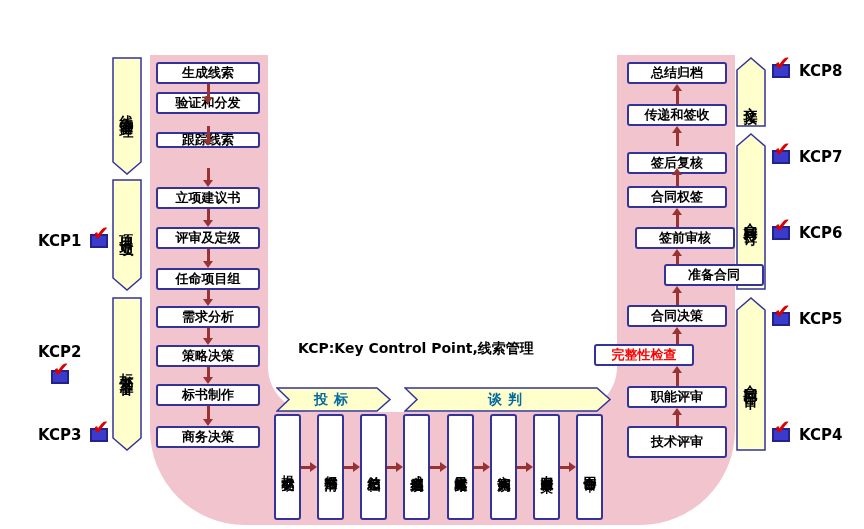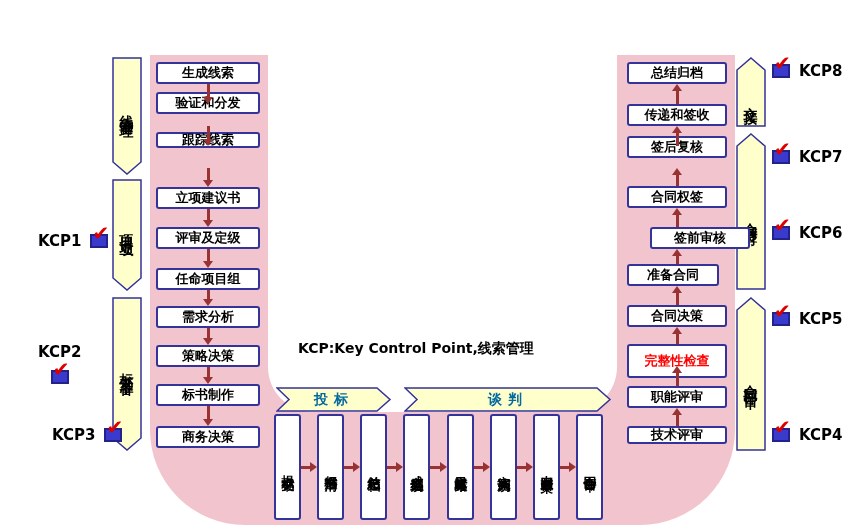--- a/index.html
+++ b/index.html
@@ -136,28 +136,28 @@
 <div class="arr-down" style="left:203px; top:168px; height:19px;"></div>
 <div class="arr-down" style="left:203px; top:209px; height:18px;"></div>
 <div class="arr-down" style="left:203px; top:249px; height:19px;"></div>
 <div class="arr-down" style="left:203px; top:290px; height:16px;"></div>
 <div class="arr-down" style="left:203px; top:328px; height:17px;"></div>
 <div class="arr-down" style="left:203px; top:367px; height:17px;"></div>
 <div class="arr-down" style="left:203px; top:406px; height:20px;"></div>
 
 <div class="box" style="left:627px; top:62px;  width:100px; height:22px;">总结归档</div>
 <div class="box" style="left:627px; top:104px; width:100px; height:22px;">传递和签收</div>
-<div class="box" style="left:627px; top:136px; width:100px; height:22px;">签后复核</div>
+<div class="box" style="left:627px; top:152px; width:100px; height:22px;">签后复核</div>
 <div class="box" style="left:627px; top:186px; width:100px; height:22px;">合同权签</div>
-<div class="box" style="left:650px; top:227px; width:100px; height:22px;">签前审核</div>
-<div class="box" style="left:627px; top:264px; width:92px; height:22px;">准备合同</div>
+<div class="box" style="left:635px; top:227px; width:100px; height:22px;">签前审核</div>
+<div class="box" style="left:664px; top:264px; width:100px; height:22px;">准备合同</div>
 <div class="box" style="left:627px; top:305px; width:100px; height:22px;">合同决策</div>
-<div class="box red-text" style="left:627px; top:344px; width:100px; height:34px;">完整性检查</div>
+<div class="box red-text" style="left:594px; top:344px; width:100px; height:22px;">完整性检查</div>
 <div class="box" style="left:627px; top:386px; width:100px; height:22px;">职能评审</div>
-<div class="box" style="left:627px; top:426px; width:100px; height:18px;">技术评审</div>
+<div class="box" style="left:627px; top:426px; width:100px; height:32px;">技术评审</div>
 
 <div class="arr-up" style="left:672px; top:84px;  height:20px;"></div>
 <div class="arr-up" style="left:672px; top:126px; height:20px;"></div>
 <div class="arr-up" style="left:672px; top:168px; height:18px;"></div>
 <div class="arr-up" style="left:672px; top:208px; height:19px;"></div>
 <div class="arr-up" style="left:672px; top:249px; height:15px;"></div>
 <div class="arr-up" style="left:672px; top:286px; height:19px;"></div>
 <div class="arr-up" style="left:672px; top:327px; height:17px;"></div>
 <div class="arr-up" style="left:672px; top:366px; height:20px;"></div>
 <div class="arr-up" style="left:672px; top:408px; height:18px;"></div>
@@ -199,21 +199,21 @@
   <span class="kcp-icon">
       <span class="kcp-check">✔</span>
     </span>
 </div>
 <div class="kcp-marker" style="left:38px; top:343px;flex-direction:column;">
   <span>KCP2</span>
   <span class="kcp-icon">
       <span class="kcp-check">✔</span>
     </span>
 </div>
-<div class="kcp-marker" style="left:38px; top:426px;margin-left:14px;">
+<div class="kcp-marker" style="left:38px; top:426px;">
   <span>KCP3</span>
   <span class="kcp-icon">
       <span class="kcp-check">✔</span>
     </span>
 </div>
 
 <div class="kcp-marker" style="left:772px; top:62px;">
   <span class="kcp-icon">
       <span class="kcp-check">✔</span>
     </span>

